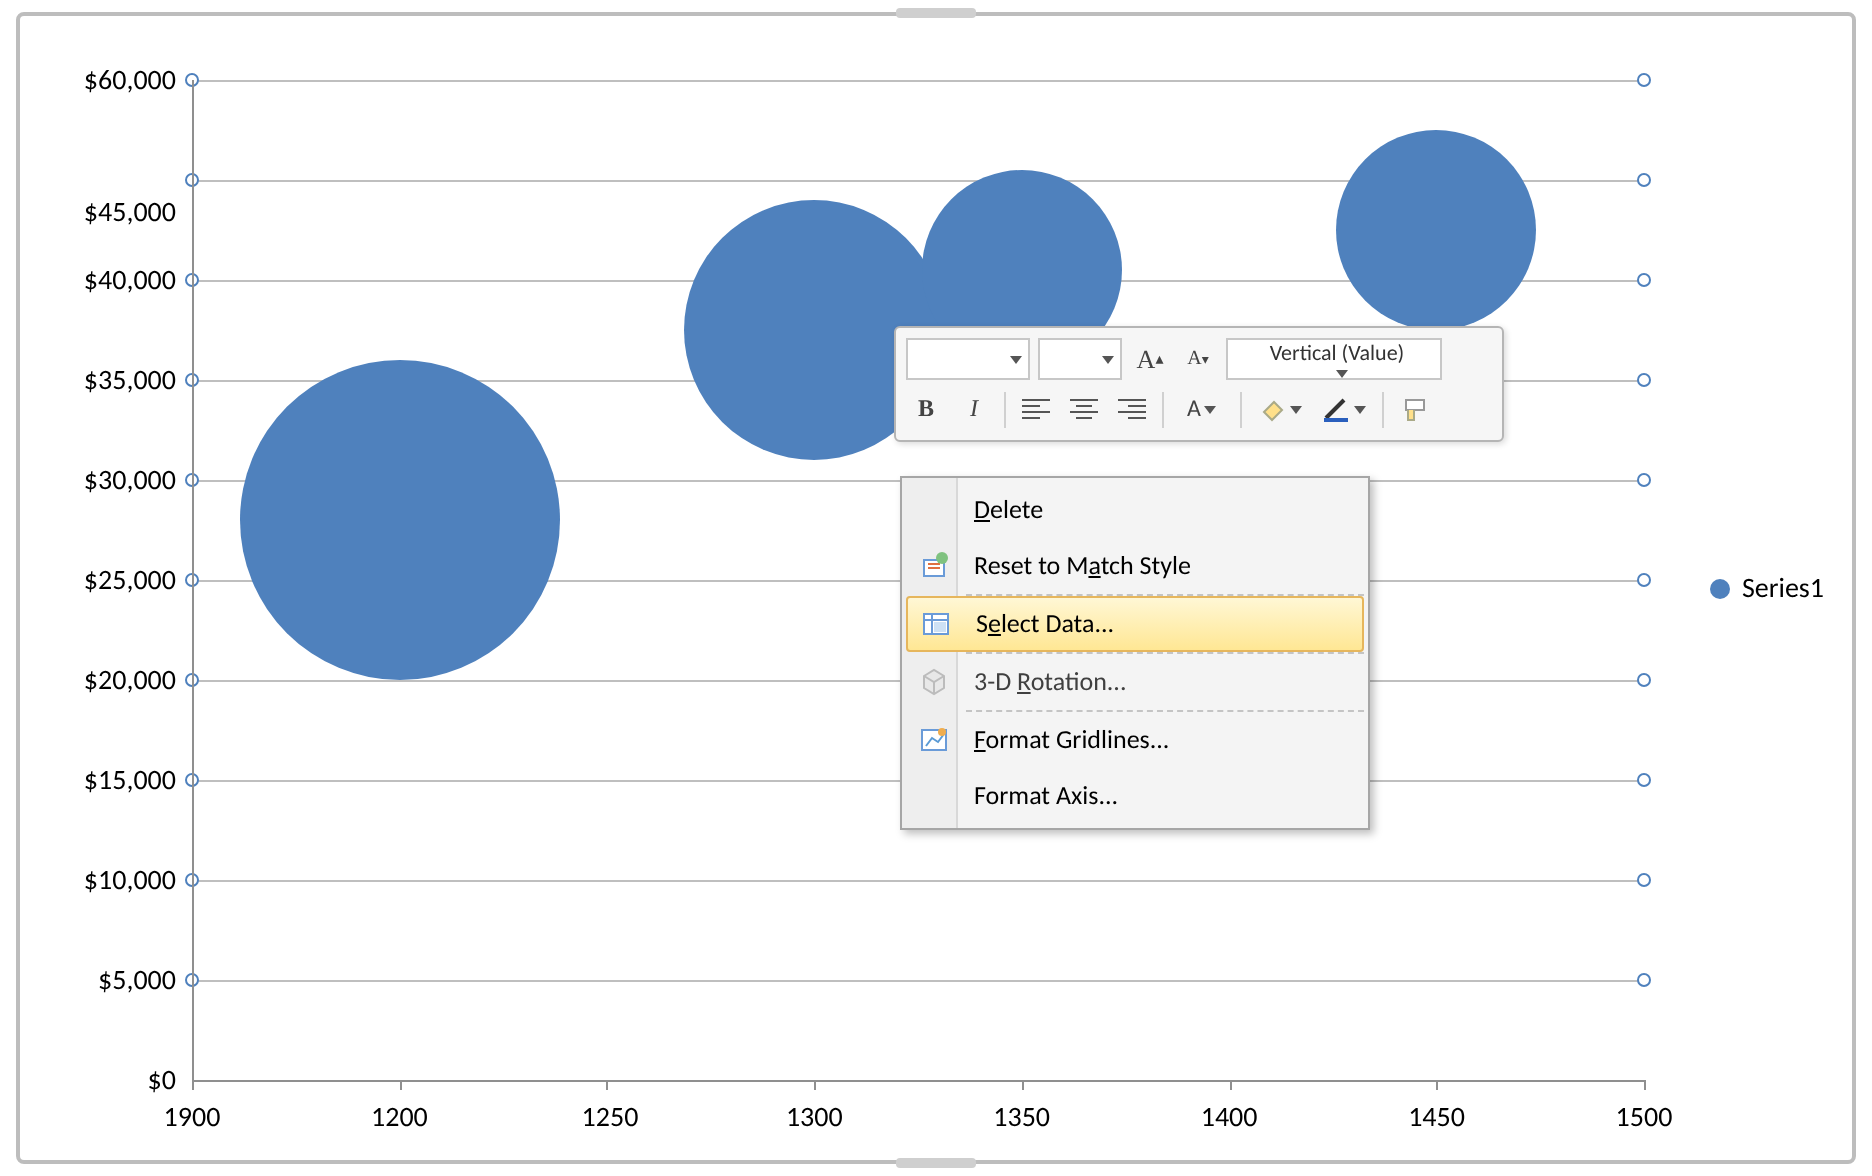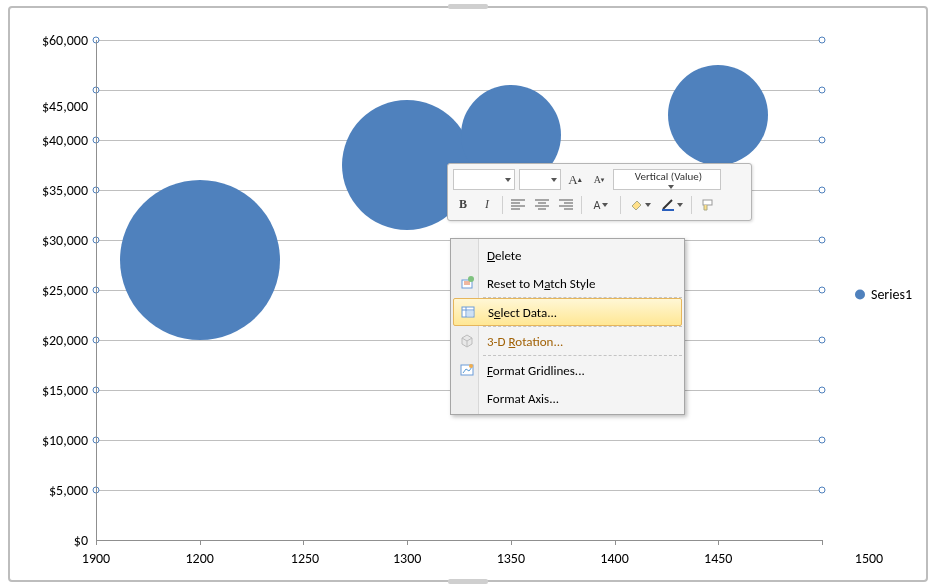--- a/index.html
+++ b/index.html
@@ -175,21 +175,21 @@
   }
   .cm-item {
     position: relative;
     display: flex;
     align-items: center;
     height: 28px;
     padding-left: 34px;
     color: #000;
     cursor: default;
   }
-  .cm-item.disabled { color: #a16207; }
+  .cm-item.disabled { color: #404040; }
   .cm-item.hovered {
     background: linear-gradient(#fff7d5, #ffe794);
     border: 1px solid #e6b65c;
     border-radius: 2px;
     height: 28px;
     margin: 0;
   }
   .cm-sep {
     height: 1px;
     margin-left: 30px;
@@ -410,15 +410,15 @@
     <div class="xlabel" style="left: 295px; top: 542px;">1250</div>
     <div class="axis-line" style="left: 293.429px; top: 532px; width: 1px; height: 5px;"></div>
     <div class="xlabel" style="left: 397.143px; top: 542px;">1300</div>
     <div class="axis-line" style="left: 397.143px; top: 532px; width: 1px; height: 5px;"></div>
     <div class="xlabel" style="left: 500.857px; top: 542px;">1350</div>
     <div class="axis-line" style="left: 500.857px; top: 532px; width: 1px; height: 5px;"></div>
     <div class="xlabel" style="left: 604.571px; top: 542px;">1400</div>
     <div class="axis-line" style="left: 604.571px; top: 532px; width: 1px; height: 5px;"></div>
     <div class="xlabel" style="left: 708.286px; top: 542px;">1450</div>
     <div class="axis-line" style="left: 708.286px; top: 532px; width: 1px; height: 5px;"></div>
-    <div class="xlabel" style="left: 812px; top: 542px; margin-left: 47px;">1500</div>
+    <div class="xlabel" style="left: 812px; top: 542px;">1500</div>
     <div class="axis-line" style="left: 812px; top: 532px; width: 1px; height: 5px;"></div>
   </div>
 
 </body></html>

